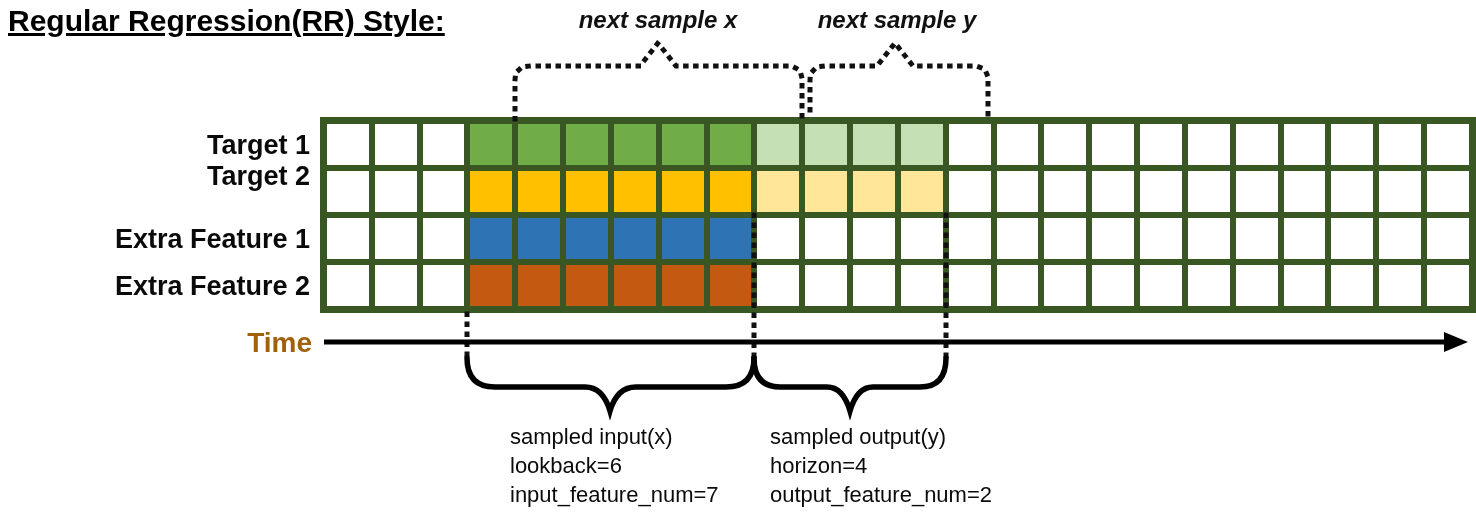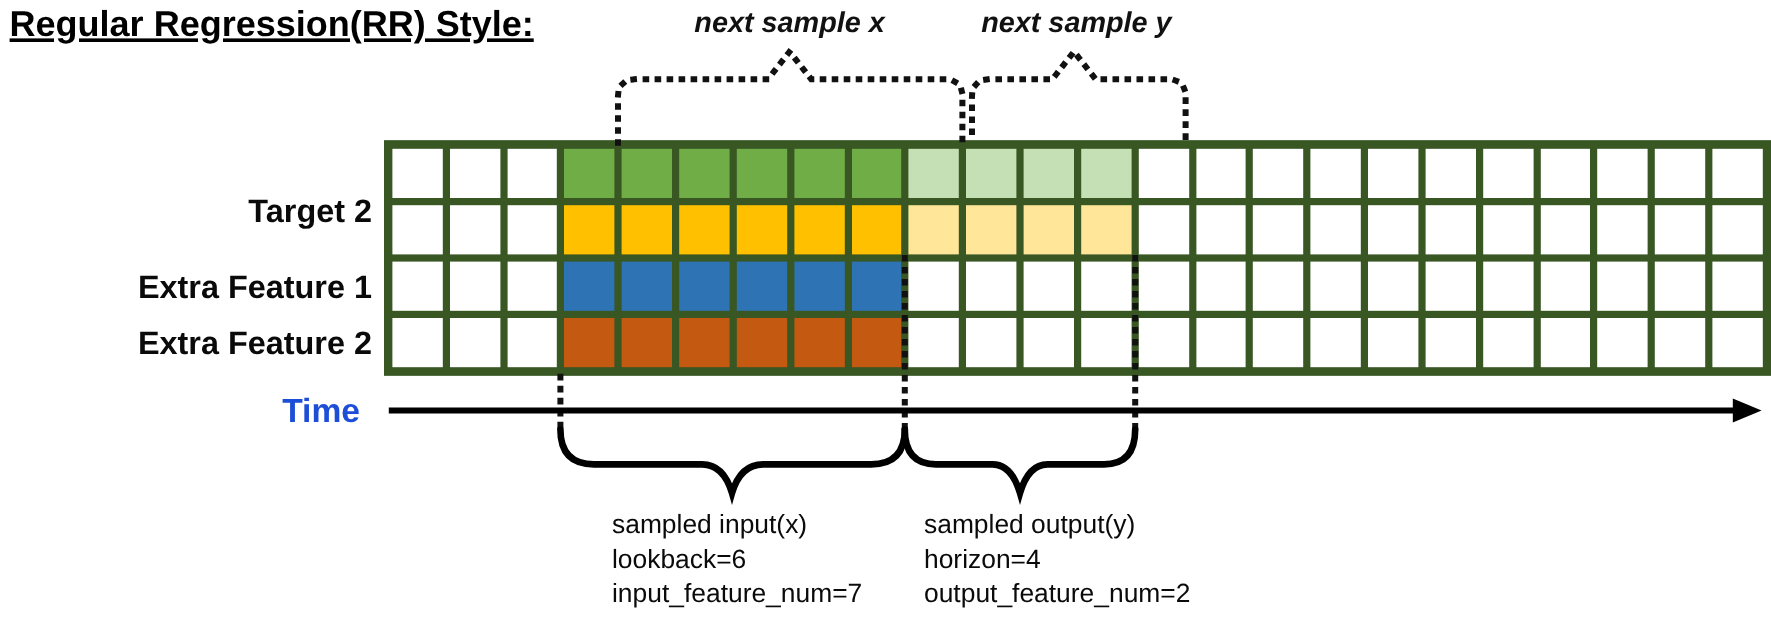--- a/index.html
+++ b/index.html
@@ -21,41 +21,42 @@
     position:absolute;left:320px;top:117px;width:1156px;height:196px;
     box-sizing:border-box;border:7px solid #385723;background:#385723;
     display:grid;grid-template-columns:repeat(24,1fr);grid-template-rows:repeat(4,1fr);gap:6px;
   }
   .cell{background:#fff;}
   .row-label{
     position:absolute;left:10px;width:300px;text-align:right;
     font-size:27px;font-weight:700;color:#0a0a0a;white-space:nowrap;
   }
   .time-label{
-    position:absolute;left:172px;top:327px;width:128px;text-align:right;
-    font-size:28px;font-weight:700;color:#1d4ed8;
+    position:absolute;left:184px;top:327px;width:128px;text-align:right;
+    font-size:28px;font-weight:700;color:#a16207;
   }
   .overlay{position:absolute;left:0;top:0;pointer-events:none;}
   .sample-text{
     position:absolute;top:422px;font-size:22px;font-weight:400;color:#0a0a0a;
     line-height:29px;white-space:nowrap;
   }
   .sample-text-input{left:510px;}
   .sample-text-output{left:770px;}
 </style>
 </head>
 <body>
 
 <div class="canvas">
 
   <div class="title">Regular Regression(RR) Style:</div>
 
   <div class="top-annot annot-x">next sample x</div>
   <div class="top-annot annot-y">next sample y</div>
 
+  <div class="row-label" style="top:130px;">Target 1</div>
   <div class="row-label" style="top:161px;">Target 2</div>
   <div class="row-label" style="top:224px;">Extra Feature 1</div>
   <div class="row-label" style="top:271px;">Extra Feature 2</div>
 
   <div class="sample-grid" id="sample-grid" style="border-color: rgb(56, 87, 35); background: rgb(56, 87, 35);">
       <div class="cell" style="background: rgb(255, 255, 255);"></div>
       <div class="cell" style="background: rgb(255, 255, 255);"></div>
       <div class="cell" style="background: rgb(255, 255, 255);"></div>
       <div class="cell" style="background: rgb(112, 173, 71);"></div>
       <div class="cell" style="background: rgb(112, 173, 71);"></div>

